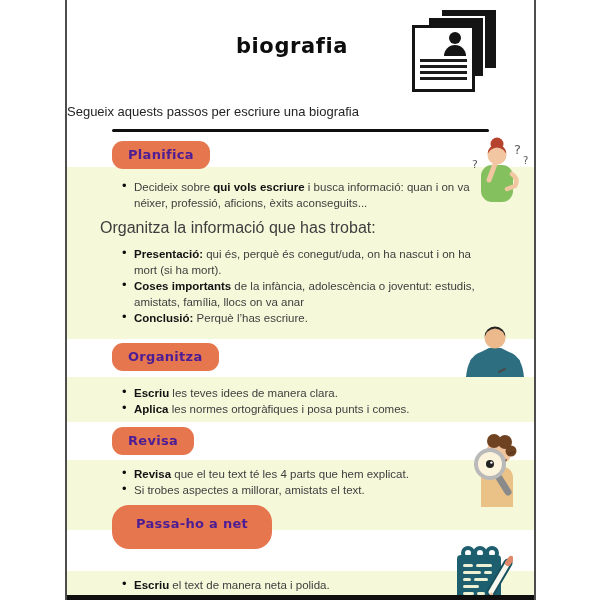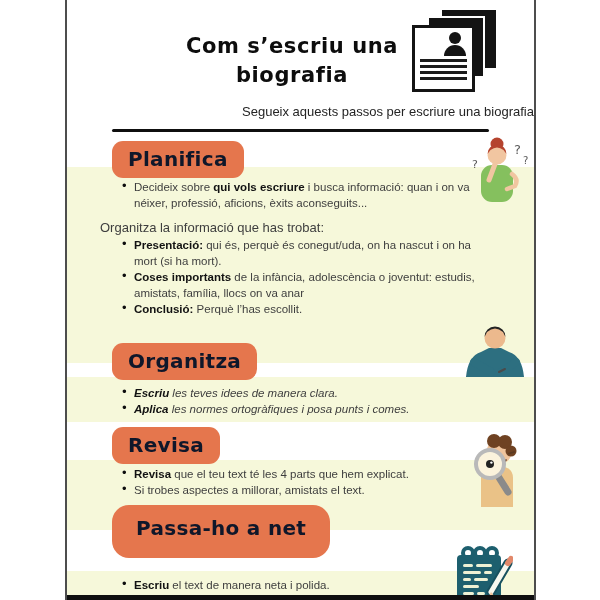--- a/index.html
+++ b/index.html
@@ -11,62 +11,62 @@
   .vline.left { left:65px; }
   .vline.right { left:534px; }
   .bottombar { position:absolute; left:67px; top:595px; width:467px; height:5px; background:#0f0f0f; z-index:6; }
 
   
   .title {
     position:absolute; top:32px; left:67px; width:450px; text-align:center;
     font-family:"DejaVu Sans", sans-serif; font-weight:900; font-size:21px;
     line-height:29px; color:#0d0d0d; letter-spacing:0.6px;
   }
-  .subtitle { position:absolute; top:104px; left:67px; width:467px; text-align:right; font-size:13px; color:#242424; }
+  .subtitle { position:absolute; top:104px; left:67px; width:467px; text-align:left; font-size:13px; color:#242424; }
   .divider { position:absolute; top:129px; left:112px; width:377px; height:3px; background:#0f0f0f; border-radius:2px; }
 
   
   .pages-icon { position:absolute; top:10px; left:412px; width:84px; height:82px; }
   .pg { position:absolute; }
   .pg1 { right:0; top:0; width:54px; height:58px; background:#141414; }
   .pg2 { right:11px; top:6px; width:54px; height:58px; background:#141414; border:2px solid #ffffff; }
   .pg3 { left:0; top:15px; width:57px; height:61px; background:#ffffff; border:3px solid #141414; }
   .person { position:absolute; right:6px; top:4px; width:22px; }
   .person .head { width:12px; height:12px; border-radius:50%; background:#141414; margin:0 auto; }
   .person .torso { width:22px; height:11px; border-radius:11px 11px 0 0; background:#141414; margin-top:1px; }
   .pg3 .line { position:absolute; left:5px; right:5px; height:2.5px; background:#1c1c1c; }
   .pg3 .l1 { top:31px; } .pg3 .l2 { top:37px; } .pg3 .l3 { top:43px; } .pg3 .l4 { top:49px; }
 
   
   .badge {
-    position:absolute; z-index:3; background:#e5764d; color:#0f172a;
-    font-family:"DejaVu Sans", sans-serif; font-weight:900; font-size:20px;
+    position:absolute; z-index:3; background:#e5764d; color:#4c1d95;
+    font-family:"DejaVu Sans", sans-serif; font-weight:900; font-size:13px;
     padding:6px 16px 7px; border-radius:11px; letter-spacing:0.3px;text-align:right;
   }
   #badge1 { top:141px; left:112px; }
   #badge2 { top:343px; left:112px; }
   #badge3 { top:427px; left:112px; }
   #badge4 { top:505px; left:112px; padding:11px 24px 18px; border-radius:17px; }
 
   
   .panel { position:absolute; left:67px; width:467px; background:#f6f8da; z-index:1; }
-  #panel1 { top:167px; height:196px; }
-  #panel2 { top:377px; height:45px;font-style:italic; }
+  #panel1 { top:167px; height:172px; }
+  #panel2 { top:377px; height:45px; }
   #panel3 { top:460px; height:70px; }
   #panel4 { top:571px; height:29px; }
 
   .panel ul { list-style:none; margin:0; padding:0; }
   .panel li {
     position:relative; padding-left:13px; font-size:11.5px; line-height:16px;
     color:#3e3e3e; max-width:366px;
   }
   .panel li::before { content:"\2022"; position:absolute; left:1px; top:-1px; color:#0d0d0d; font-size:13px; }
   .panel b { color:#121212; }
   #panel1 .list-a { margin:12px 60px 0 54px; }
-  #panel1 .intro { margin:9px 0 1px 33px; font-size:13px; line-height:16px; color:#3e3e3e; }
+  #panel1 .intro { margin:9px 0 10px 33px; font-size:16px; line-height:16px; color:#3e3e3e; }
   #panel1 .list-b { margin:0 40px 0 54px; }
   #panel2 ul { margin:8px 60px 0 54px; }
   #panel3 ul { margin:6px 55px 0 54px; }
   #panel4 ul { margin:6px 70px 0 54px; }
 
   
   .illu { position:absolute; z-index:4; }
   #illu-woman { top:136px; left:466px; width:66px; height:68px; }
   #illu-man { top:320px; left:455px; width:80px; height:57px; }
   #illu-boy { top:430px; left:468px; width:58px; height:77px; }
@@ -76,21 +76,20 @@
 </head>
 <body>
 
 <div class="page">
 
   <div class="vline left"></div>
   <div class="vline right"></div>
   <div class="bottombar"></div>
 
   <div class="title">
-    <div>Com s’escriu una</div>
     <div>biografia</div>
   </div>
 
   <div class="pages-icon">
     <div class="pg pg1"></div>
     <div class="pg pg2"></div>
     <div class="pg pg3">
       <div class="person">
         <div class="head"></div>
         <div class="torso"></div>
@@ -118,21 +117,21 @@
     </ul>
     <p class="intro">Organitza la informació que has trobat:</p>
     <ul class="list-b">
       <li>
         <span></span><b>Presentació:</b><span> qui és, perquè és conegut/uda, on ha nascut i on ha mort (si ha mort).</span>
       </li>
       <li>
         <span></span><b>Coses importants</b><span> de la infància, adolescència o joventut: estudis, amistats, família, llocs on va anar</span>
       </li>
       <li>
-        <span></span><b>Conclusió:</b><span> Perquè l’has escollit.</span>
+        <span></span><b>Conclusió:</b><span> Perquè l’has escriure.</span>
       </li>
     </ul>
   </div>
 
   <div class="panel" id="panel2">
     <ul>
       <li>
         <span></span><b>Escriu</b><span> les teves idees de manera clara.</span>
       </li>
       <li>

